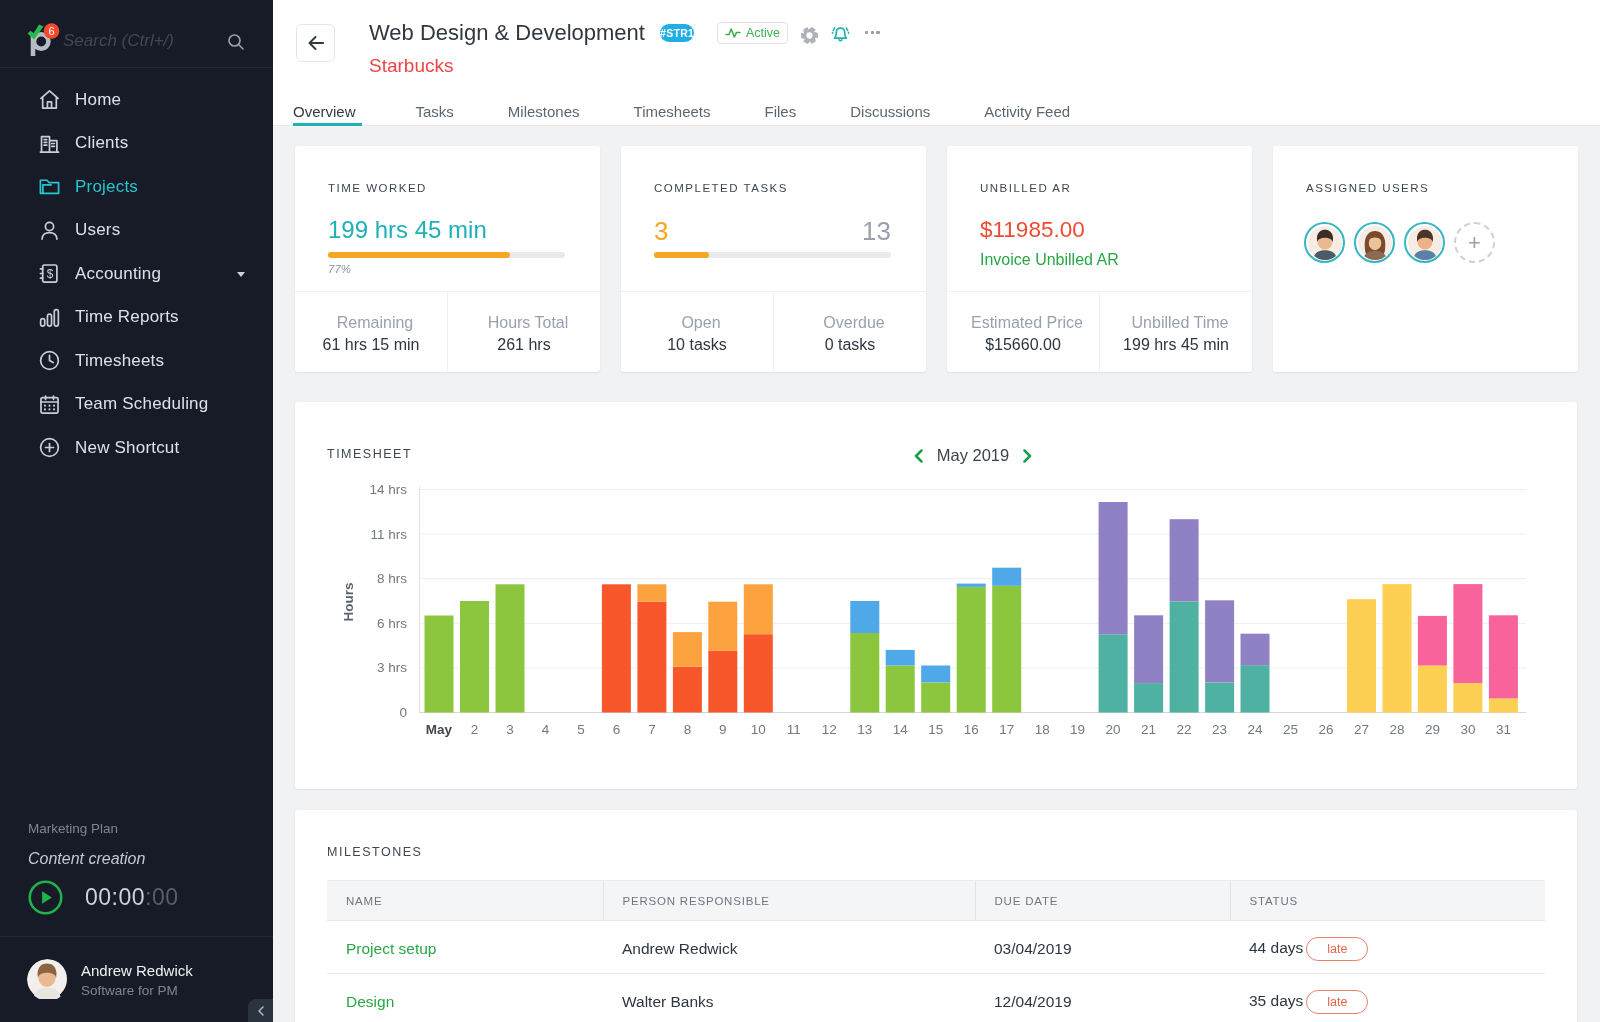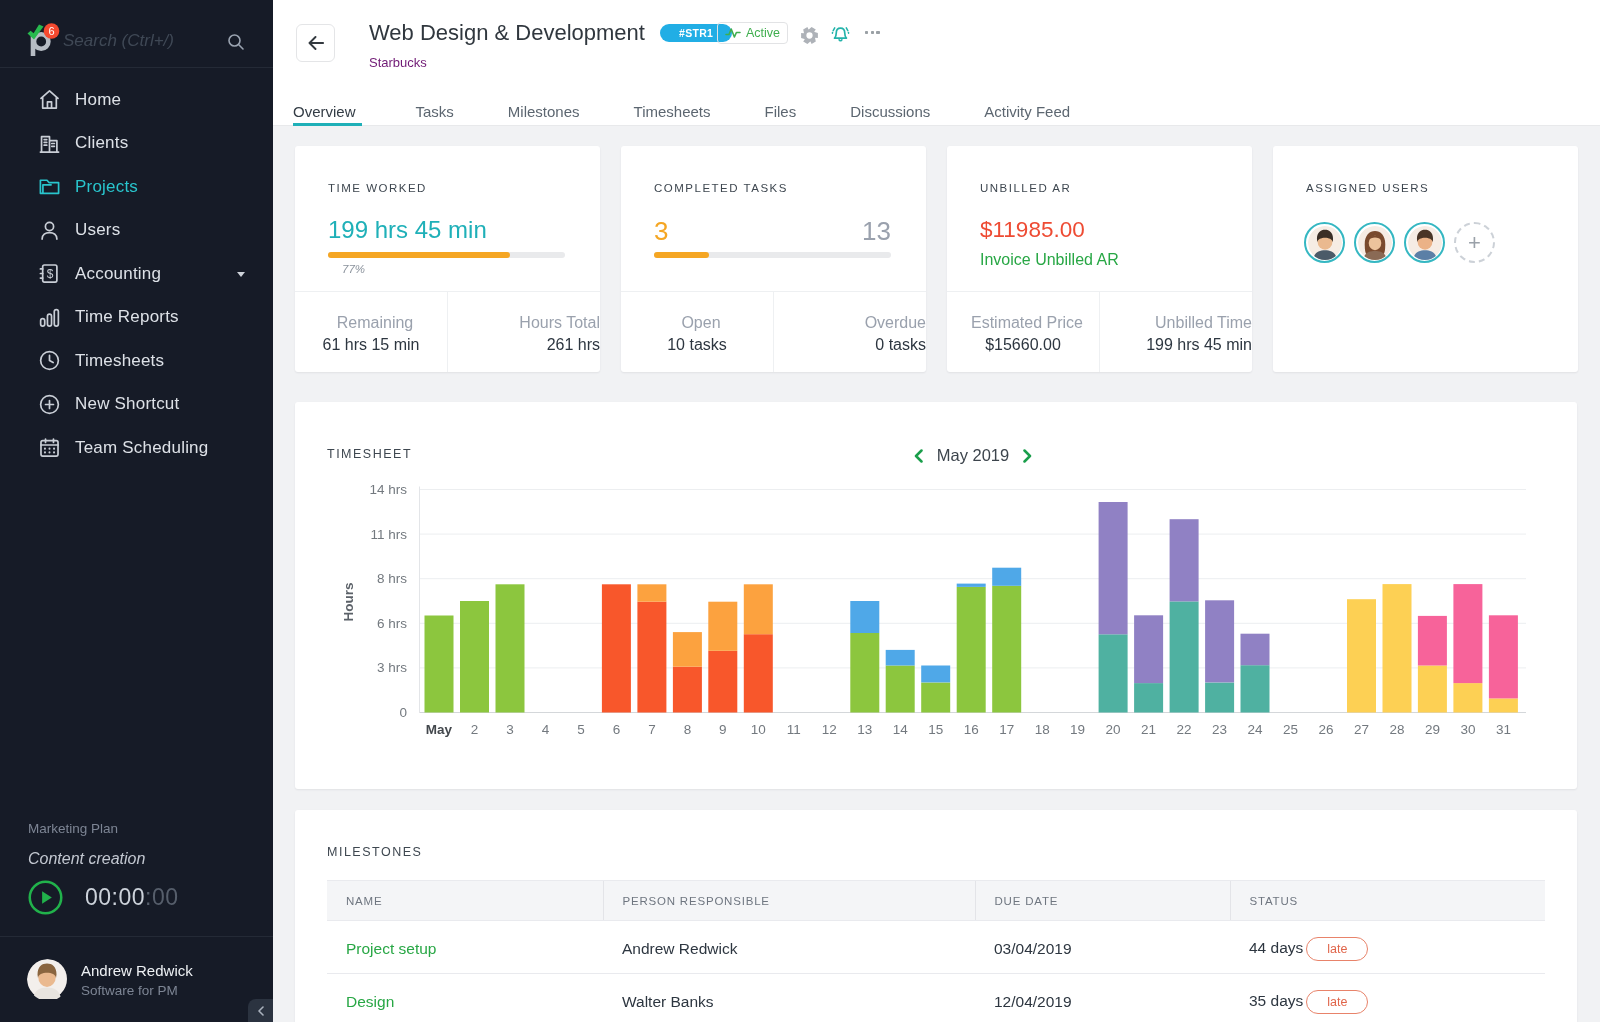--- a/index.html
+++ b/index.html
@@ -22,41 +22,41 @@
 .sb-user { position:absolute; left:0; bottom:0; width:100%; height:86px; border-top:1px solid #242a36; display:flex; align-items:center; padding-left:27px; }
 .sb-ava { width:42px; height:42px; border-radius:50%; overflow:hidden; flex:none; }
 .sb-uname { margin-left:12px; }
 .sb-uname .n1 { font-size:15px; color:#eef1f4; margin-bottom:4px; }
 .sb-uname .n2 { font-size:13.5px; color:#7d8594; }
 .collapse { position:absolute; right:0; bottom:0; width:25px; height:23px; background:#2b3340; border-radius:8px 0 0 0; display:flex; align-items:center; justify-content:center; }
 .main { margin-left:273px; }
 .mhead { background:#fff; height:126px; position:relative; border-bottom:1px solid #e8e9eb; }
 .backbtn { position:absolute; left:23px; top:24px; width:39px; height:38px; border:1px solid #e4e5e7; border-radius:6px; display:flex; align-items:center; justify-content:center; background:#fff; }
 .ptitle { position:absolute; left:96px; top:20px; font-size:22px; color:#30373e; letter-spacing:0; white-space:nowrap; }
-.badge-str { position:absolute; left:387px; top:24px; height:18px; padding:0 19px; background:#21aee5; border-radius:9px; color:#fff; font-size:10.5px; font-weight:bold; line-height:18px; letter-spacing:.3px; }
+.badge-str { position:absolute; left:387px; top:24px; height:18px; padding:0 0; background:#21aee5; border-radius:9px; color:#fff; font-size:10.5px; font-weight:bold; line-height:18px; letter-spacing:.3px; }
 .badge-active { position:absolute; left:444px; top:22px; height:22px; border:1px solid #e2e3e5; border-radius:4px; display:flex; align-items:center; padding:0 7px; }
 .badge-active span { color:#3fae4e; font-size:12.5px; margin-left:5px; }
 .hico { position:absolute; top:26px; }
 .dots { position:absolute; left:592px; top:31px; display:flex; gap:2.5px; } .dots i { width:3.2px; height:3.2px; background:#9aa0a5; border-radius:0.8px; }
-.subtitle { position:absolute; left:96px; top:55px; font-size:13px; color:#701a75; }
+.subtitle { position:absolute; left:96px; top:55px; font-size:19px; color:#ef4444; }
 .tabs { position:absolute; left:20px; bottom:-1px; display:flex; gap:54px; }
 .tab { font-size:15px; color:#5c6670; padding-bottom:3px; }
 .tab.active { color:#333c45; border-bottom:3px solid #1fb0b8; padding-right:6px; }
 .content { padding:20px 22px 0; }
 .cards { display:flex; gap:21px; }
 .card { background:#fff; border-radius:3px; box-shadow:0 1px 2px rgba(35,40,45,.08); }
 .scard { width:305px; height:226px; position:relative; }
 .slabel { position:absolute; left:33px; top:36px; font-size:11.5px; letter-spacing:1.5px; color:#3e4750; }
 .sval { position:absolute; left:33px; top:70px; font-size:24px; }
 .pbar { position:absolute; left:33px; top:106px; width:237px; height:6px; border-radius:3px; background:#e9eaec; }
 .pbar i { display:block; height:6px; border-radius:3px; background:#f5a623; }
-.ppct { position:absolute; left:47px; top:117px; font-size:11.5px; color:#8a929c; font-style:italic; }
+.ppct { position:absolute; left:33px; top:117px; font-size:11.5px; color:#8a929c; font-style:italic; }
 .cfoot { position:absolute; left:0; bottom:0; width:100%; height:81px; border-top:1px solid #eef0f2; display:flex; }
 .cfoot .cell { flex:1; text-align:center; padding-top:22px; }
-.cfoot .cell + .cell { border-left:1px solid #eef0f2;text-align:right; }
+.cfoot .cell + .cell { border-left:1px solid #eef0f2; }
 .cfoot .cl { font-size:16px; color:#9aa1ad; margin-bottom:4px;padding-left:8px; }
 .cfoot .cv { font-size:16px; color:#2d3640; }
 .bigrow { position:absolute; left:33px; right:35px; top:70px; display:flex; justify-content:space-between; font-size:26px; }
 .tscard { margin-top:30px; width:1282px; height:387px; position:relative; }
 .tslabel { position:absolute; left:32px; top:45px; font-size:12.5px; letter-spacing:1.5px; color:#3e4750; }
 .monthnav { position:absolute; left:74px; right:0; top:44px; display:flex; justify-content:center; align-items:center; gap:14px; }
 .monthnav .mtext { font-size:16.5px; color:#3c444c; }
 .chartwrap { position:absolute; left:0; top:0; }
 .mscard { margin-top:21px; width:1282px; height:250px; position:relative; padding:35px 32px 0; }
 .mslabel { font-size:12.5px; letter-spacing:1.5px; color:#3e4750; }
@@ -149,42 +149,42 @@
           <svg width="25" height="25" viewBox="0 0 22 22">
             <circle cx="11" cy="11" r="7.8" stroke="#c9ced6" fill="none" stroke-width="1.5" stroke-linecap="round" stroke-linejoin="round"></circle>
             <path d="M11 6.5 V11 L14.2 12.8" stroke="#c9ced6" fill="none" stroke-width="1.5" stroke-linecap="round" stroke-linejoin="round"></path>
           </svg>
         </span>
         <span class="nlab">Timesheets</span>
       </div>
 <div class="nav-item">
         <span class="nico">
           <svg width="25" height="25" viewBox="0 0 22 22">
-            <circle cx="11" cy="11" r="7.8" stroke="#c9ced6" fill="none" stroke-width="1.5" stroke-linecap="round" stroke-linejoin="round"></circle>
-            <path d="M11 7.5 V14.5 M7.5 11 H14.5" stroke="#c9ced6" fill="none" stroke-width="1.5" stroke-linecap="round" stroke-linejoin="round"></path>
-          </svg>
-        </span>
-        <span class="nlab">New Shortcut</span>
-      </div>
-<div class="nav-item">
-        <span class="nico">
-          <svg width="25" height="25" viewBox="0 0 22 22">
             <rect x="3.5" y="5" width="15" height="13.5" rx="1.5" stroke="#c9ced6" fill="none" stroke-width="1.5" stroke-linecap="round" stroke-linejoin="round"></rect>
             <path d="M3.5 8.8 H18.5 M7.5 3.5 V6.5 M14.5 3.5 V6.5" stroke="#c9ced6" fill="none" stroke-width="1.5" stroke-linecap="round" stroke-linejoin="round"></path>
             <g fill="#c9ced6" stroke="none">
               <circle cx="7" cy="12" r=".9"></circle>
               <circle cx="11" cy="12" r=".9"></circle>
               <circle cx="15" cy="12" r=".9"></circle>
               <circle cx="7" cy="15.3" r=".9"></circle>
               <circle cx="11" cy="15.3" r=".9"></circle>
               <circle cx="15" cy="15.3" r=".9"></circle>
             </g>
           </svg>
         </span>
         <span class="nlab">Team Scheduling</span>
+      </div>
+<div class="nav-item">
+        <span class="nico">
+          <svg width="25" height="25" viewBox="0 0 22 22">
+            <circle cx="11" cy="11" r="7.8" stroke="#c9ced6" fill="none" stroke-width="1.5" stroke-linecap="round" stroke-linejoin="round"></circle>
+            <path d="M11 7.5 V14.5 M7.5 11 H14.5" stroke="#c9ced6" fill="none" stroke-width="1.5" stroke-linecap="round" stroke-linejoin="round"></path>
+          </svg>
+        </span>
+        <span class="nlab">New Shortcut</span>
       </div>
   </div>
   <div class="sb-bottom">
     <div class="sb-proj1">Marketing Plan</div>
     <div class="sb-proj2">Content creation</div>
     <div class="timer-row">
         <svg width="35" height="35" viewBox="0 0 36 36">
           <circle cx="18" cy="18" r="16.2" stroke="#21b24b" stroke-width="2.6" fill="none"></circle>
           <path d="M14.5 11.5 L24.5 18 L14.5 24.5 Z" fill="#21b24b"></path>
         </svg>

